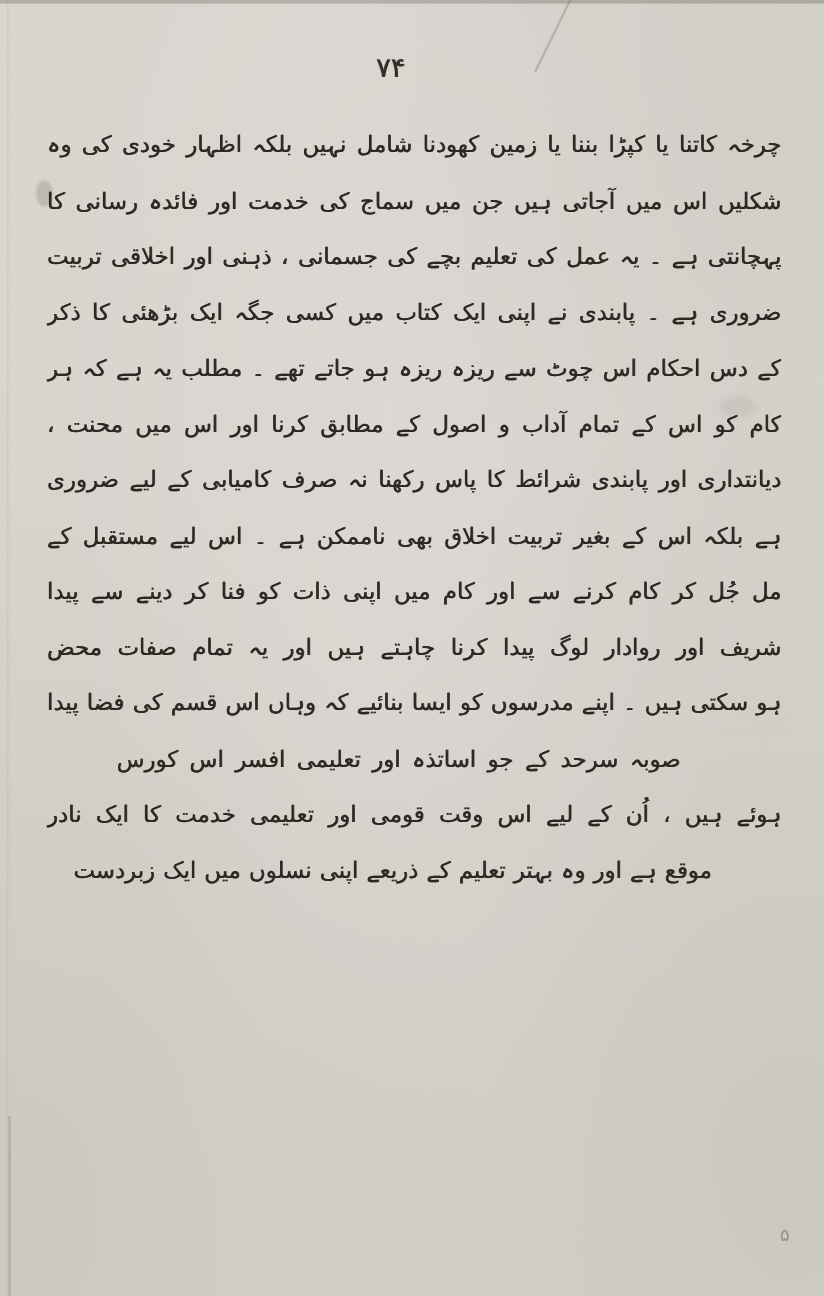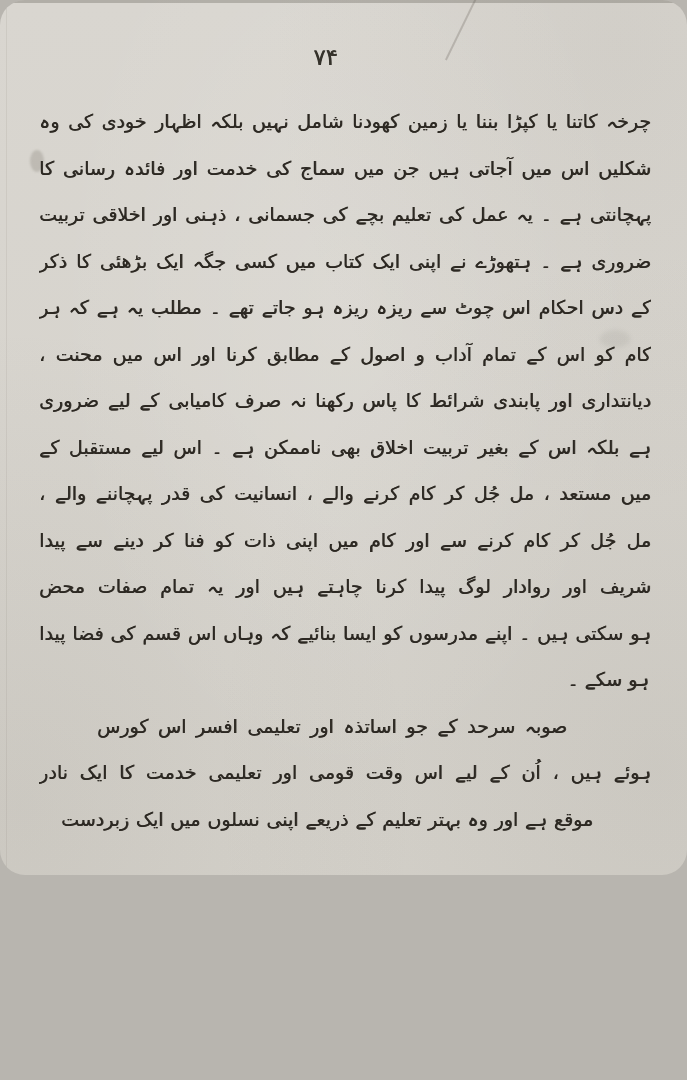--- a/index.html
+++ b/index.html
@@ -1,29 +1,28 @@
 <!DOCTYPE html>
 <html lang="ur" dir="rtl"><head>
 <meta charset="utf-8">
 <style>
   html,body{margin:0;padding:0;background:#b8b5af;}
   .scan{
     position:relative;
-    width:687px;height:875px;
+    width:687px;height:1080px;
     margin:0 auto;
     overflow:hidden;
     font-family:"DejaVu Sans",sans-serif;
     background:
       radial-gradient(ellipse at 50% 35%, rgba(255,255,255,.10), transparent 62%),
       radial-gradient(ellipse at 96% 88%, rgba(115,110,100,.10), transparent 48%),
       radial-gradient(ellipse at 3% 92%, rgba(115,110,100,.10), transparent 42%),
       radial-gradient(ellipse at 90% 5%, rgba(125,120,110,.08), transparent 40%),
       linear-gradient(#d9d6d0,#d5d2cb);
     color:#2c2822;
-    border-radius:25px;
   }
   .top-edge{position:absolute;top:0;left:0;width:100%;height:3px;background:rgba(85,82,74,.30);}
   .crease-diagonal{position:absolute;left:462px;top:-14px;width:2px;height:78px;
     background:rgba(100,95,85,.28);transform:rotate(26deg);}
   .crease-left{position:absolute;left:7px;top:930px;width:2px;height:150px;background:rgba(105,100,90,.26);}
   .crease-left-faint{position:absolute;left:6px;top:0;width:1px;height:100%;background:rgba(105,100,90,.10);}
   .stain-1{position:absolute;left:30px;top:150px;width:14px;height:22px;border-radius:50%;
     background:rgba(70,65,55,.18);filter:blur(1px);}
   .stain-2{position:absolute;left:600px;top:330px;width:30px;height:18px;border-radius:50%;
     background:rgba(110,105,95,.10);filter:blur(2px);}
@@ -67,30 +66,28 @@
   <div class="stain-2"></div>
 
   <div class="page-number">
     <span class="num">۷۴</span>
   </div>
 
   <div class="text-block">
     <div class="line">چرخہ کاتنا یا کپڑا بننا یا زمین کھودنا شامل نہیں بلکہ اظہار خودی کی وہ تمام عملی</div>
     <div class="line">شکلیں اس میں آجاتی ہیں جن میں سماج کی خدمت اور فائدہ رسانی کا امکان</div>
     <div class="line">پہچانتی ہے ۔ یہ عمل کی تعلیم بچے کی جسمانی ، ذہنی اور اخلاقی تربیت کے لیے یکساں</div>
-    <div class="line">ضروری ہے ۔ ہتھوڑے نے اپنی ایک کتاب میں کسی جگہ ایک بڑھئی کا ذکر</div>
+    <div class="line">ضروری ہے ۔ پابندی نے اپنی ایک کتاب میں کسی جگہ ایک بڑھئی کا ذکر</div>
     <div class="line">کے دس احکام اس چوٹ سے ریزہ ریزہ ہو جاتے تھے ۔ مطلب یہ ہے کہ ہر</div>
     <div class="line">کام کو اس کے تمام آداب و اصول کے مطابق کرنا اور اس میں محنت ،</div>
     <div class="line">دیانتداری اور پابندی شرائط کا پاس رکھنا نہ صرف کامیابی کے لیے ضروری</div>
     <div class="line">ہے بلکہ اس کے بغیر تربیت اخلاق بھی ناممکن ہے ۔ اس لیے مستقبل کے ہندوستان</div>
-    <div class="line">میں مستعد ، مل جُل کر کام کرنے والے ، انسانیت کی قدر پہچاننے والے ،</div>
     <div class="line">مل جُل کر کام کرنے سے اور کام میں اپنی ذات کو فنا کر دینے سے پیدا</div>
     <div class="line">شریف اور روادار لوگ پیدا کرنا چاہتے ہیں اور یہ تمام صفات محض</div>
     <div class="line">ہو سکتی ہیں ۔ اپنے مدرسوں کو ایسا بنائیے کہ وہاں اس قسم کی فضا پیدا</div>
-    <div class="line short-end">ہو سکے ۔</div>
     <div class="line indent-first">صوبہ سرحد کے جو اساتذہ اور تعلیمی افسر اس کورس میں شریک</div>
     <div class="line">ہوئے ہیں ، اُن کے لیے اس وقت قومی اور تعلیمی خدمت کا ایک نادر</div>
     <div class="line last-line">موقع ہے اور وہ بہتر تعلیم کے ذریعے اپنی نسلوں میں ایک زبردست</div>
   </div>
 
   <div class="corner-mark">۵</div>
 
 </div>
 
 </body></html>

